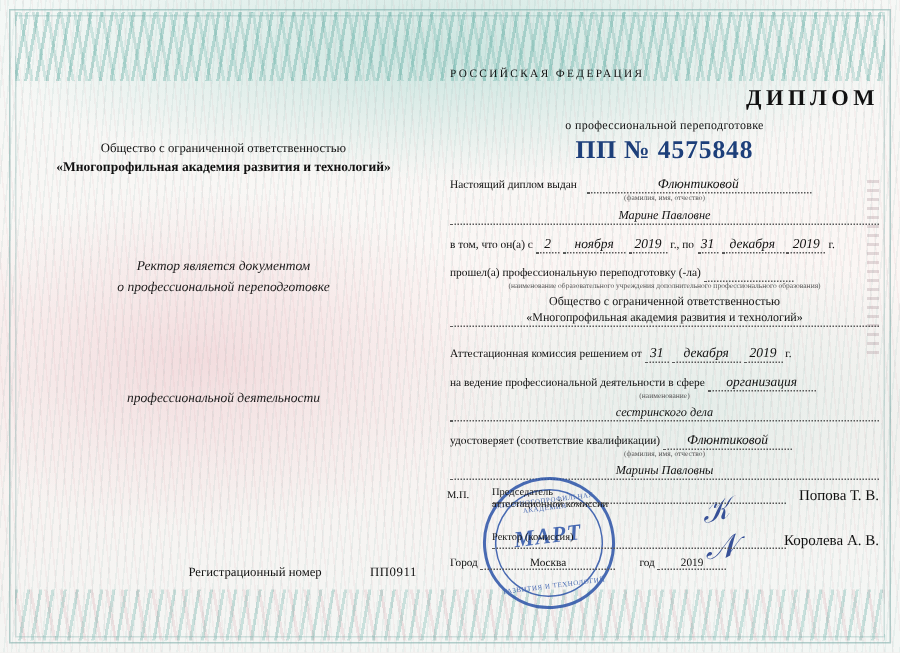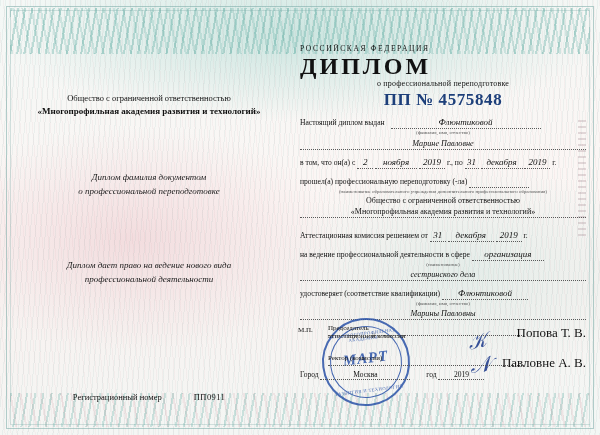--- a/index.html
+++ b/index.html
@@ -61,30 +61,30 @@
   .org-line2{font-size:9px;line-height:13px;font-weight:bold;margin-top:1px;}
   .left-italic{
     position:absolute;left:20px;top:170px;width:258px;
     text-align:center;font-style:italic;font-size:9px;line-height:14px;color:#1a1a1a;
   }
   .left-italic2{
     position:absolute;left:20px;top:258px;width:258px;
     text-align:center;font-style:italic;font-size:9px;line-height:14px;color:#1a1a1a;
   }
   .reg{
-    position:absolute;left:20px;top:392px;width:258px;
-    text-align:center;font-size:8.5px;color:#111;
+    position:absolute;left:20px;top:376px;width:258px;
+    text-align:right;font-size:8.5px;color:#111;
   }
   .reg .num{margin-left:30px;letter-spacing:0.4px;}
 
   
   .right{position:absolute;left:300px;top:44px;width:286px;color:#111;}
   .rf{font-size:7.5px;letter-spacing:1.6px;}
   .diplom{
-    font-size:24px;font-weight:bold;letter-spacing:3px;text-align:left;
+    font-size:15px;font-weight:bold;letter-spacing:3px;text-align:right;
     margin-top:1px;line-height:24px;
   }
   .sub{font-size:8px;text-align:center;margin-top:1px;letter-spacing:0.2px;}
   .serial{
     text-align:center;margin-top:2px;font-size:17px;font-weight:bold;color:#1d3f7a;
     letter-spacing:0.6px;
   }
   .serial .pp{letter-spacing:0.5px;}
 
   .row{position:relative;margin-top:7px;font-size:7.6px;line-height:10px;}
@@ -103,21 +103,21 @@
   }
   .plain-center{
     text-align:center;font-size:8px;line-height:11px;
   }
 
   
   .sign-area{position:absolute;left:300px;top:322px;width:286px;font-size:7px;color:#111;}
   .sig-row{position:relative;height:22px;}
   .sig-label{position:absolute;left:28px;top:2px;font-size:7px;}
   .sig-line{position:absolute;left:28px;right:62px;top:13px;border-bottom:1px dotted #555;}
-  .sig-name{position:absolute;right:0;top:3px;font-size:13px;}
+  .sig-name{position:absolute;right:0;top:3px;font-size:10px;}
   .mp{position:absolute;left:-2px;top:4px;font-size:7px;}
   .city-row{position:absolute;left:0;top:48px;width:286px;font-size:7.5px;}
   .city-line{display:inline-block;border-bottom:1px dotted #555;text-align:center;}
 
   
   .stamp{
     position:absolute;left:322px;top:318px;width:84px;height:84px;border-radius:50%;
     border:2px solid #2b53a8;color:#2b53a8;opacity:.85;
     transform:rotate(-7deg);
   }
@@ -157,26 +157,25 @@
   <div class="frame"></div>
   <div class="frame2"></div>
   <div class="vert-marks"></div>
 
   <div class="left">
     <div class="org-line1">Общество с ограниченной ответственностью</div>
     <div class="org-line2">«Многопрофильная академия развития и технологий»</div>
   </div>
 
   <div class="left-italic">
-    <div>Диплом фамилия документом</div>
+    <div>Ректор является документом</div>
     <div>о профессиональной переподготовке</div>
   </div>
 
   <div class="left-italic2">
-    <div>Диплом дает право на ведение нового вида</div>
     <div>профессиональной деятельности</div>
   </div>
 
   <div class="reg">
     <span>Регистрационный номер</span>
     <span class="num">ПП0911</span>
   </div>
 
   <div class="right">
     <div class="rf">РОССИЙСКАЯ ФЕДЕРАЦИЯ</div>
@@ -252,21 +251,21 @@
     <div class="sig-row">
       <div class="sig-label">Председатель</div>
       <div class="sig-label" style="top:10px;">аттестационной комиссии</div>
       <div class="sig-line"></div>
       <div class="sig-name">Попова Т. В.</div>
     </div>
 
     <div class="sig-row" style="margin-top:8px;">
       <div class="sig-label">Ректор (комиссия)</div>
       <div class="sig-line"></div>
-      <div class="sig-name">Павловне А. В.</div>
+      <div class="sig-name">Королева А. В.</div>
     </div>
 
     <div class="city-row">
       <span>Город</span>
       <span class="city-line" style="width:90px;">Москва</span>
       <span style="margin-left:14px;">год</span>
       <span class="city-line" style="width:46px;">2019</span>
     </div>
   </div>
 </div>

